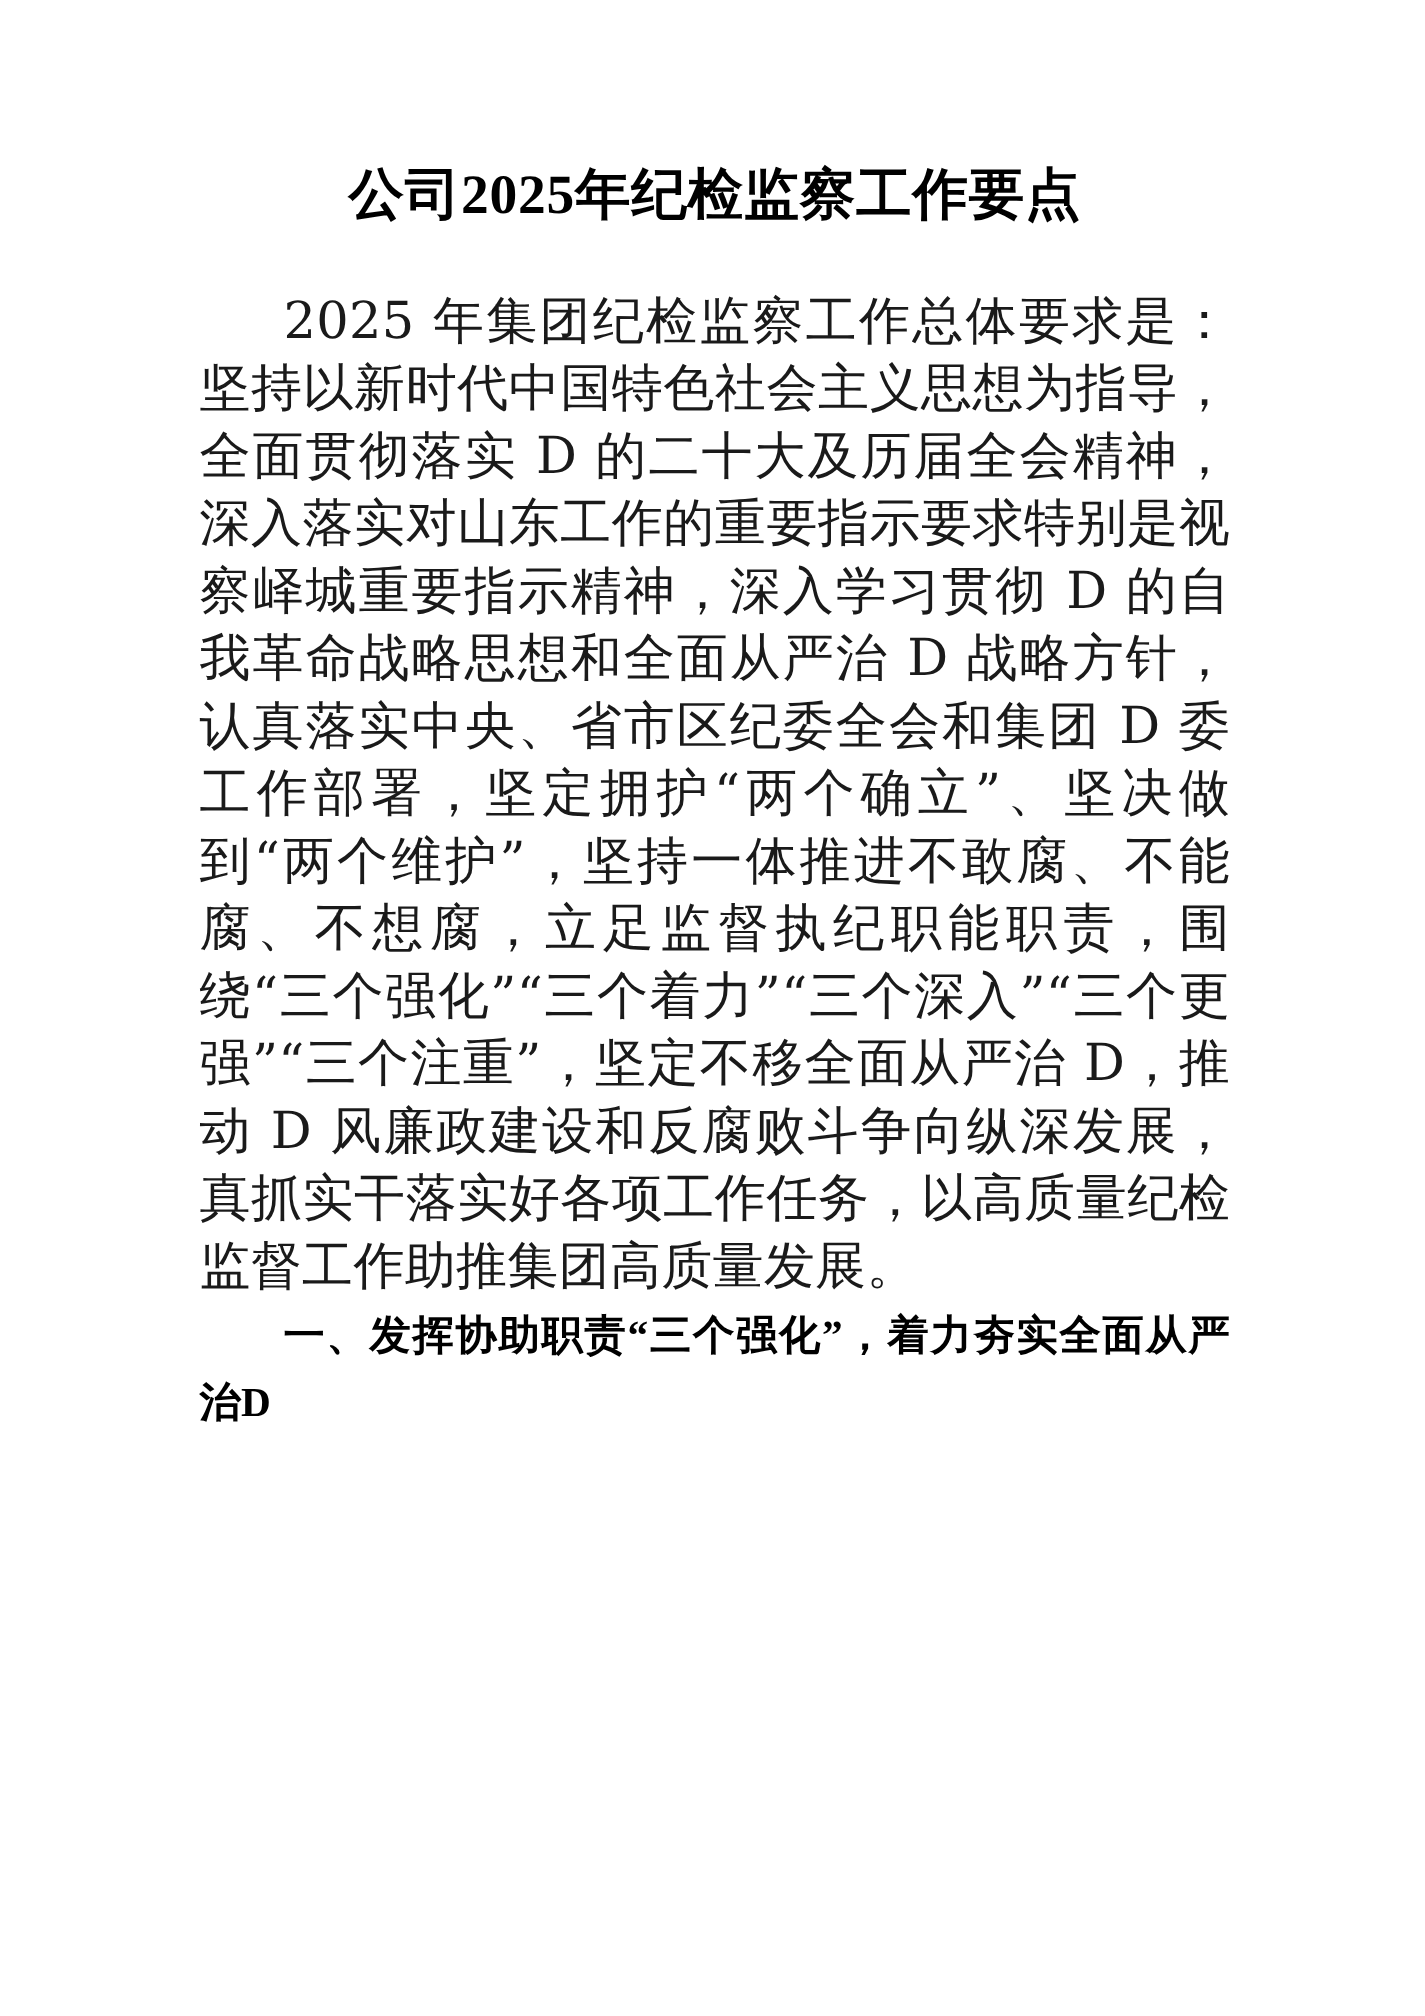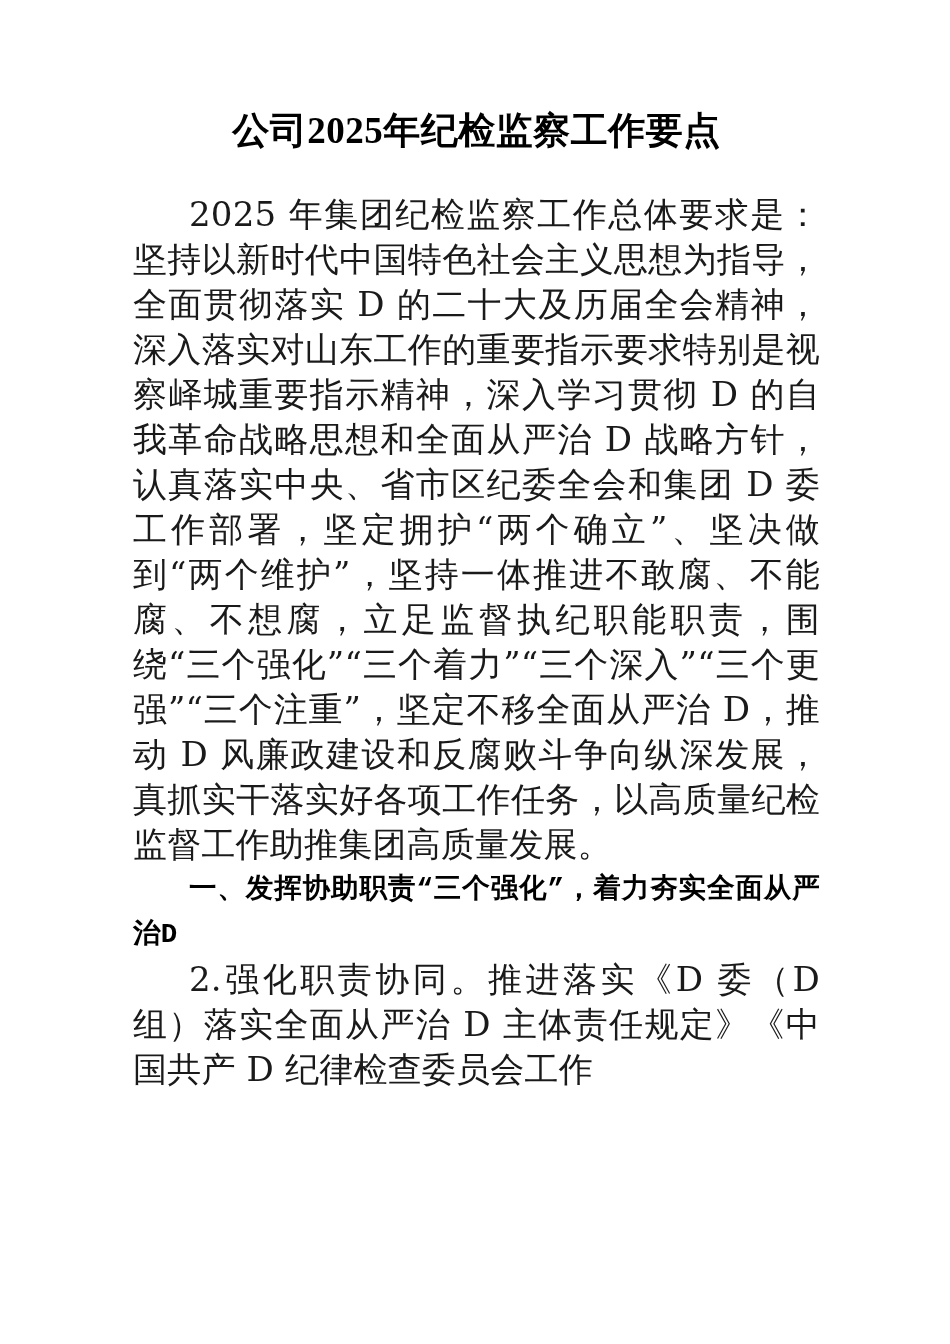--- a/index.html
+++ b/index.html
@@ -51,21 +51,21 @@
   }
   .para.first {
     margin-top: 38px;
   }
   .para.numbered {
     margin-top: 0;
   }
 
   
   .section-heading {
-    font-family: Liberation Mono, monospace;
+    font-family: Liberation Serif, serif;
     font-weight: 700;
     font-size: 27.5px;
     line-height: 45px;
     color: #000000;
     margin: 0;
     text-align: justify;
     text-justify: inter-character;
     text-indent: 56px;
     letter-spacing: 0.2px;
   }
@@ -76,16 +76,15 @@
 <div class="page">
   <div class="content">
 
     <h1 class="doc-title">公司2025年纪检监察工作要点</h1>
 
     <p class="para first">2025 年集团纪检监察工作总体要求是：坚持以新时代中国特色社会主义思想为指导，全面贯彻落实 D 的二十大及历届全会精神，深入落实对山东工作的重要指示要求特别是视察峄城重要指示精神，深入学习贯彻 D 的自我革命战略思想和全面从严治 D 战略方针，认真落实中央、省市区纪委全会和集团 D 委工作部署，坚定拥护“两个确立”、坚决做到“两个维护”，坚持一体推进不敢腐、不能腐、不想腐，立足监督执纪职能职责，围绕“三个强化”“三个着力”“三个深入”“三个更强”“三个注重”，坚定不移全面从严治 D，推动 D 风廉政建设和反腐败斗争向纵深发展，真抓实干落实好各项工作任务，以高质量纪检监督工作助推集团高质量发展。</p>
 
     <p class="section-heading">一、发挥协助职责“三个强化”，着力夯实全面从严治D</p>
 
 
-    <p class="para numbered">2.强化职责协同。推进落实《D 委（D 组）落实全面从严治 D 主体责任规定》《中国共产 D 纪律检查委员会工作</p>
 
   </div>
 </div>
 
 </body></html>

